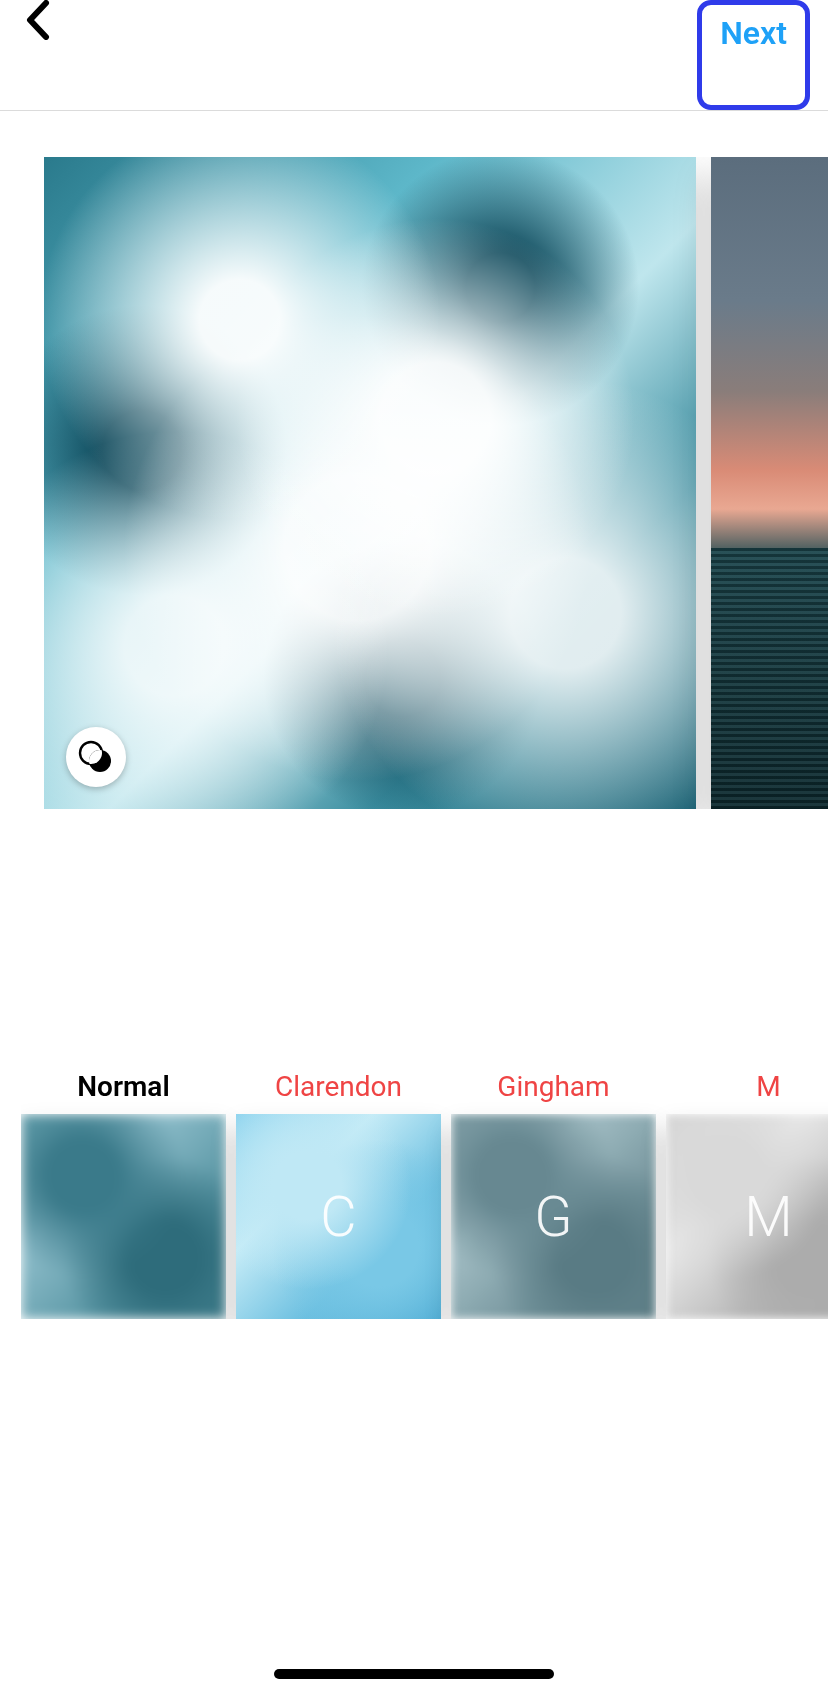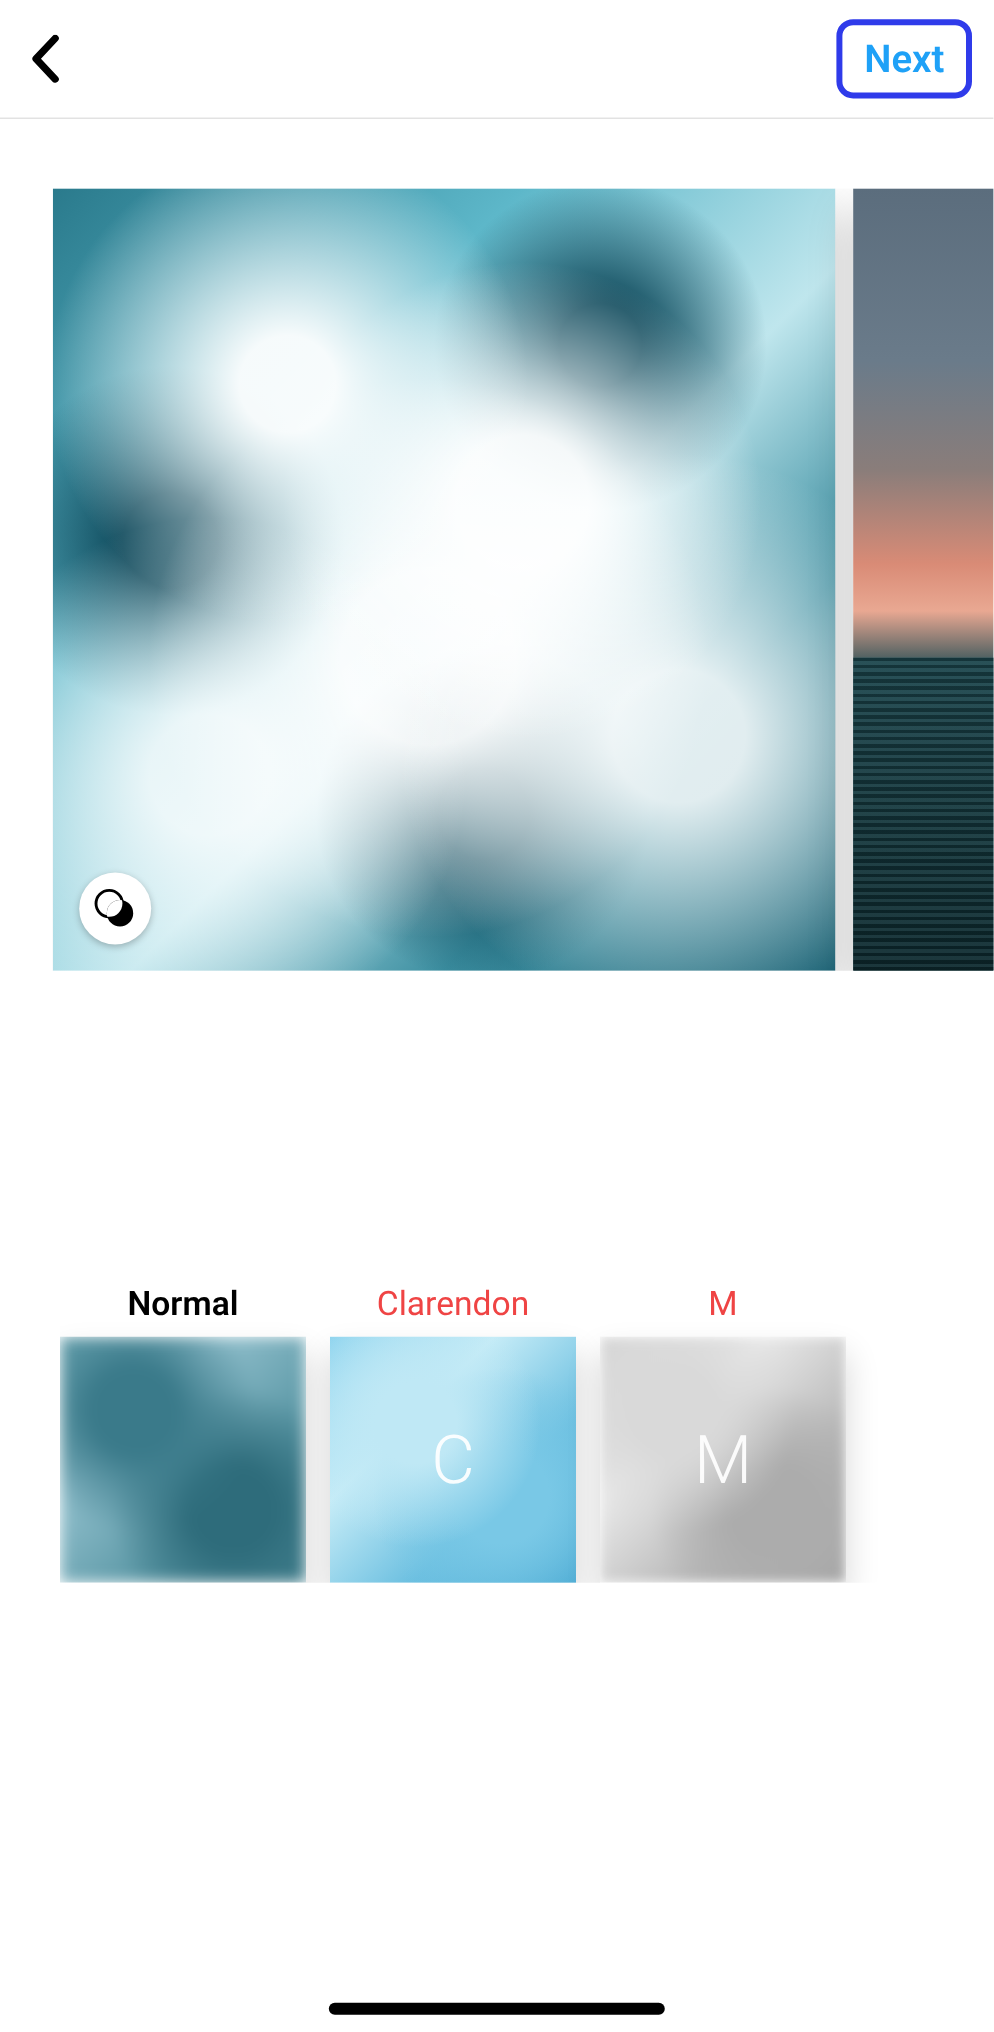--- a/index.html
+++ b/index.html
@@ -7,25 +7,24 @@
     width: 828px;
     height: 1693px;
     background: #ffffff;
     font-family: -apple-system, BlinkMacSystemFont, "Segoe UI", Roboto, Helvetica, Arial, sans-serif;
     overflow: hidden;
     position: relative;
   }
 
   
   .header {
-    height: 99px;
+    height: 111px;
     width: 100%;
     border-bottom: 1px solid #dbdbdb;
     display: flex;
-    align-items: center;
     justify-content: space-between;
     padding: 0 18px 0 18px;
     position: relative;
   }
   .back-btn {
     width: 40px;
     height: 40px;
     display: flex;
     align-items: center;
     justify-content: center;
@@ -111,24 +110,24 @@
     display: flex;
     align-items: center;
     justify-content: center;
     box-shadow: 0 2px 6px rgba(0,0,0,0.25);
   }
 
   
   .filters-strip {
     position: absolute;
     top: 1058px;
-    left: 50px;
+    left: 21px;
     right: 0;
     display: flex;
-    gap: 20px;
+    gap: 10px;
     overflow: hidden;
   }
   .filter-item {
     flex: 0 0 205px;
     width: 205px;
     display: flex;
     flex-direction: column;
     align-items: center;
   }
   .filter-label {
@@ -264,20 +263,27 @@
     </div>
   </div>
 
   <div class="filter-item">
     <div class="filter-label">Clarendon</div>
     <div class="filter-thumb thumb-clarendon">
       <div class="thumb-letter">C</div>
     </div>
   </div>
 
+  <div class="filter-item">
+    <div class="filter-label">Gingham</div>
+    <div class="filter-thumb thumb-gingham-wrap">
+      <div class="filter-thumb thumb-gingham" style="box-shadow:none;"></div>
+      <div class="thumb-letter">G</div>
+    </div>
+  </div>
 
   <div class="filter-item">
     <div class="filter-label">M</div>
     <div class="filter-thumb thumb-moon-wrap">
       <div class="filter-thumb thumb-moon" style="box-shadow:none;"></div>
       <div class="thumb-letter">M</div>
     </div>
   </div>
 
 </div>

